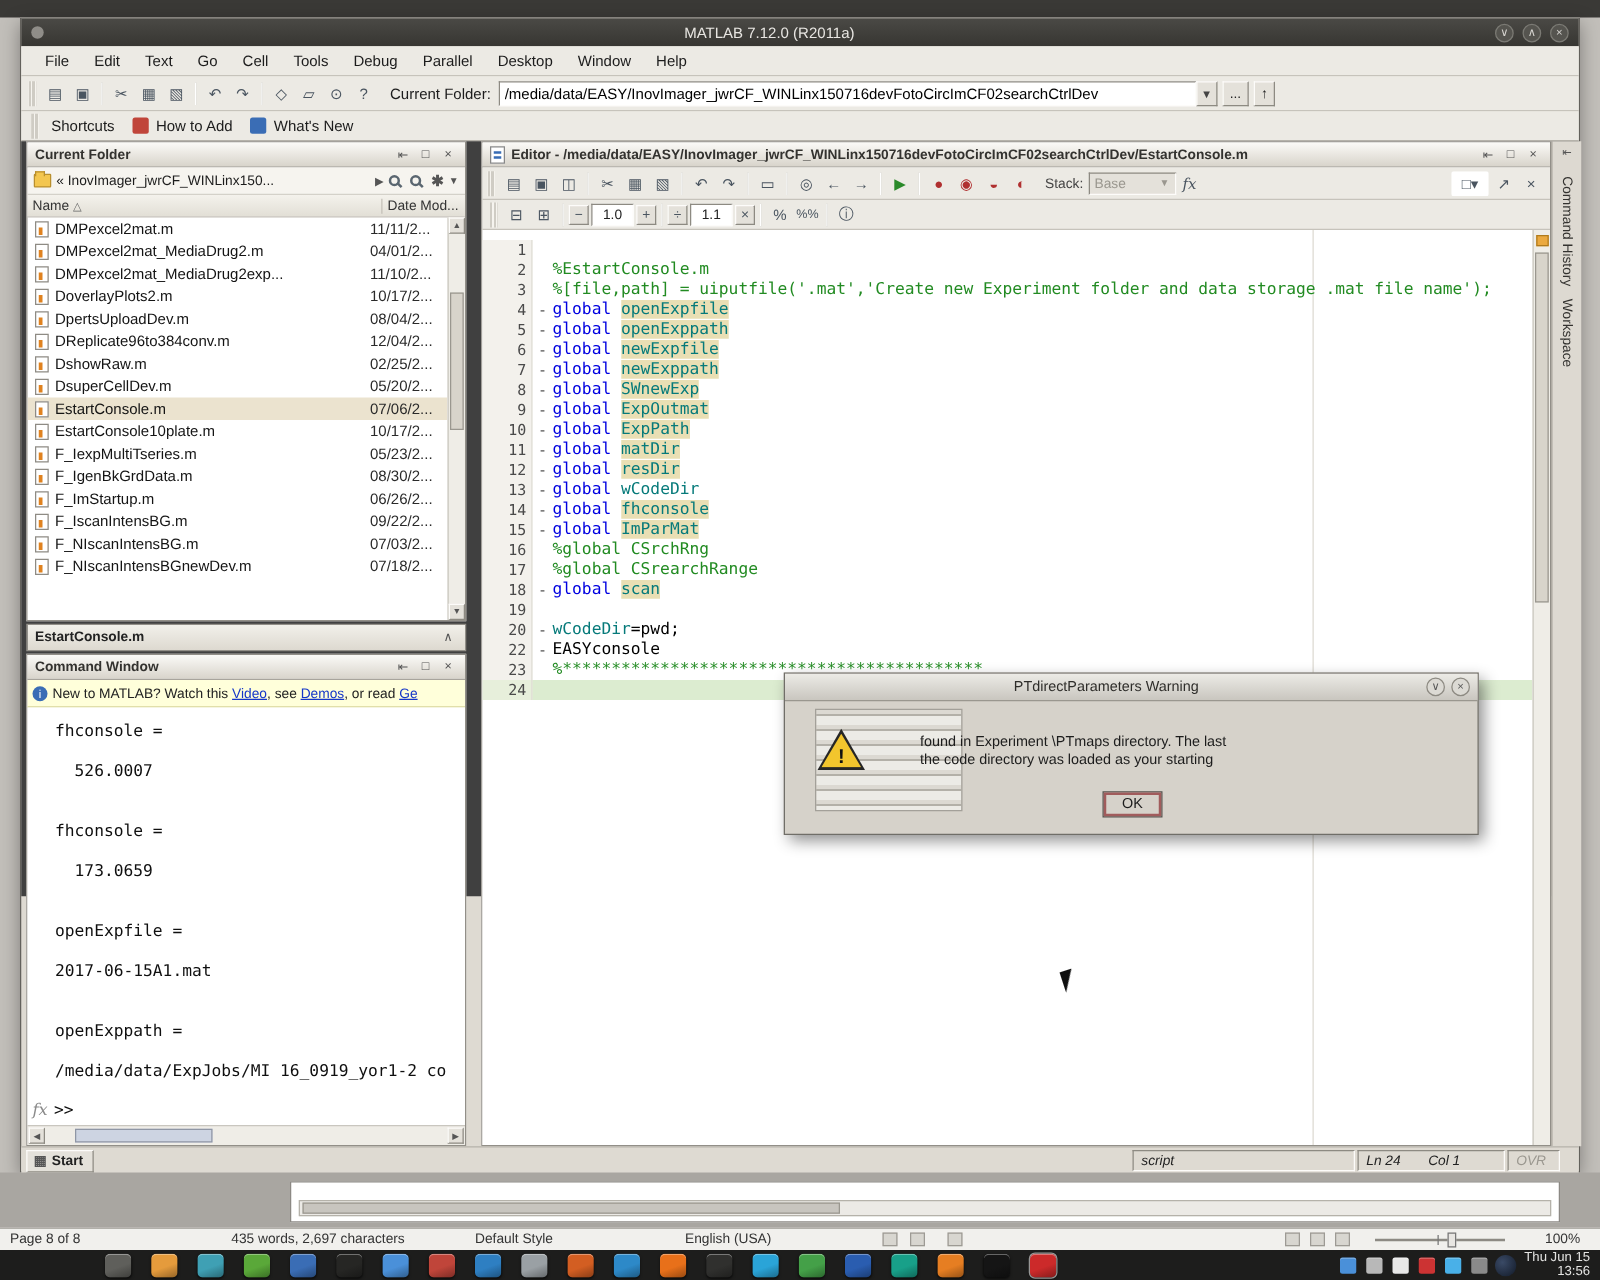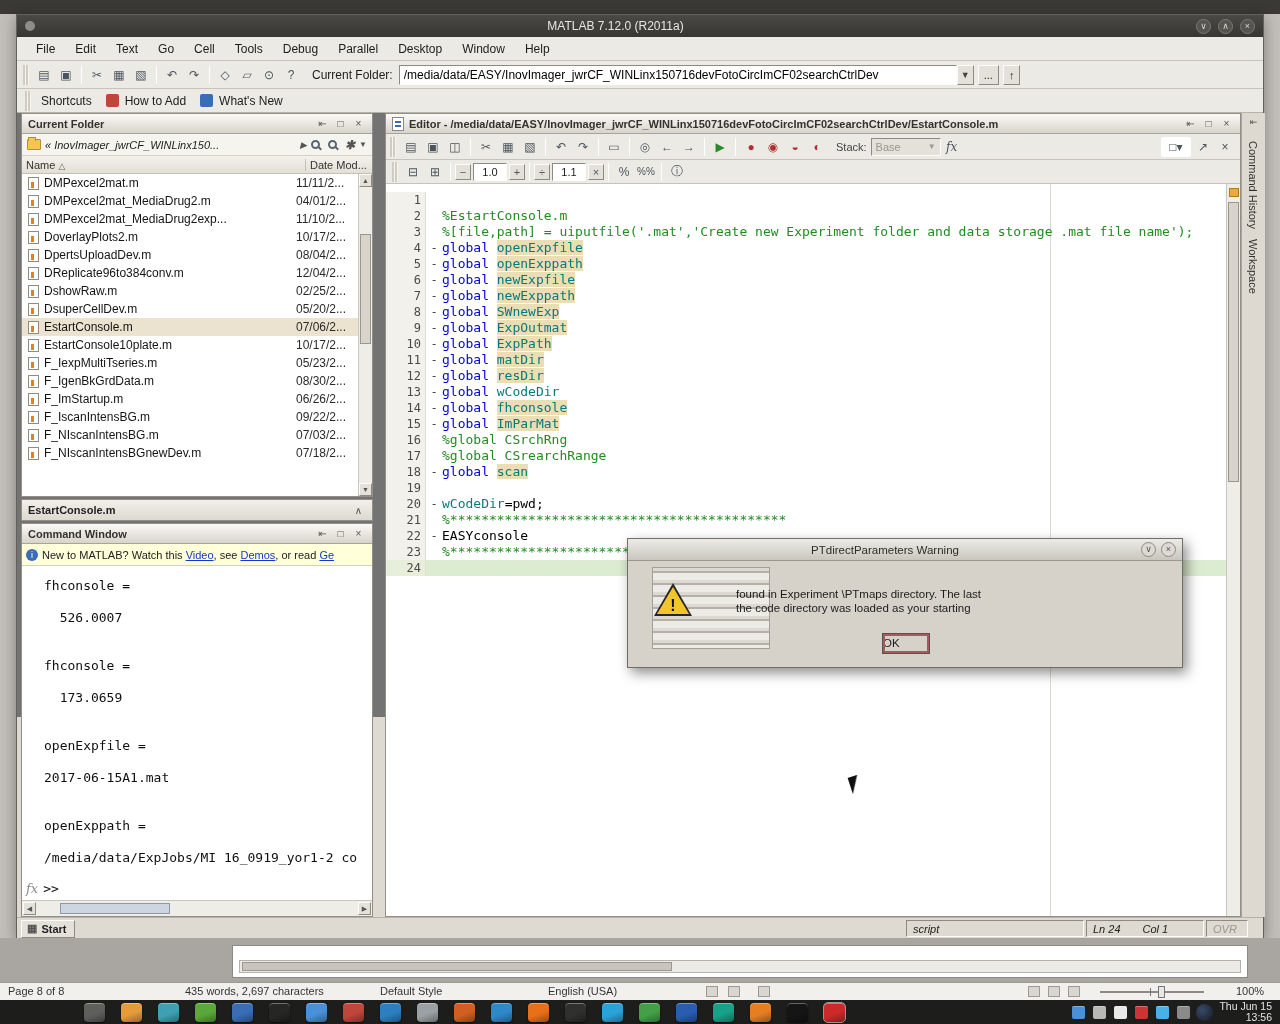--- a/index.html
+++ b/index.html
@@ -45,32 +45,32 @@
   .dd-btn { width:17px; height:20px; font-size:9px; color:#444; display:inline-flex;
     align-items:center; justify-content:center; }
   .sm-btn { height:20px; padding:0 5px; font-size:11px; margin-left:4px; display:inline-flex; align-items:center; }
 
   .shortcutbar { position:absolute; left:0; top:74px; width:100%; height:24px;
     background:#eceae4; border-bottom:1px solid #b5b2aa; display:flex; align-items:center; padding:0 8px; gap:6px; }
   .sc-chip { width:13px; height:13px; border-radius:2px; }
   .sc-label { font-size:12px; color:#1c1c1c; margin-right:8px; }
 
   
-  .main { position:absolute; left:0; top:98px; width:100%; height:604px; background:#737373; }
+  .main { position:absolute; left:0; top:98px; width:100%; height:604px; background:#404040; }
   .panel { position:absolute; background:#fff; border:1px solid #928f88; }
   .phead { height:20px; background:linear-gradient(#fbfaf7,#d8d4cb); border-bottom:1px solid #a8a49c;
     display:flex; align-items:center; padding:0 6px; font-weight:bold; font-size:11px; color:#33322f; }
   .phead .sp { flex:1; }
   .hicon { width:15px; height:14px; margin-left:3px; font-size:10px; color:#555;
     display:inline-flex; align-items:center; justify-content:center; font-weight:normal; }
 
   
   #cf-panel { left:4px; top:0; width:352px; height:384px; }
   .crumbbar { height:22px; background:#f6f4ef; border-bottom:1px solid #d4d1c9;
-    display:flex; align-items:center; padding:0 5px; gap:4px;font-style:italic; }
+    display:flex; align-items:center; padding:0 5px; gap:4px; }
   .folder-glyph { width:14px; height:11px; background:#f3c64f; border:1px solid #b98f2e; border-radius:1px; position:relative; }
   .folder-glyph::before { content:""; position:absolute; left:0; top:-3px; width:6px; height:3px;
     background:#f3c64f; border:1px solid #b98f2e; border-bottom:none; }
   .crumb-text { flex:1; font-size:11px; color:#1c1c1c; white-space:nowrap; overflow:hidden; }
   .mag { width:9px; height:9px; border:2px solid #5a6670; border-radius:50%; position:relative; margin-right:4px; }
   .mag::after { content:""; position:absolute; width:5px; height:2px; background:#5a6670;
     transform:rotate(45deg); right:-4px; bottom:-2px; }
   .colhead { height:18px; background:linear-gradient(#f4f2ec,#e2dfd6); border-bottom:1px solid #c3c0b8;
     display:flex; align-items:center; font-size:11px; color:#333; padding:0 4px; }
   .colhead .cname { flex:1; border-right:1px solid #c3c0b8; }
@@ -210,21 +210,21 @@
     border:1px solid #a3a099;
     background:repeating-linear-gradient(#dcd9d2 0 3px, #b3b0a8 3px 5px, #ecebe6 5px 12px); }
   .warn-tri { position:absolute; left:26px; top:44px; width:0; height:0;
     border-left:19px solid transparent; border-right:19px solid transparent; border-bottom:33px solid #262626; }
   .warn-tri::after { content:"!"; position:absolute; left:-16px; top:4px; width:32px; height:27px;
     background:#f2c52d; clip-path:polygon(50% 0,100% 100%,0 100%);
     color:#111; font-weight:bold; font-size:16px; text-align:center; line-height:38px; }
   .dlg-msg { position:absolute; left:108px; top:48px; font-size:11.5px; color:#1c1c1c; line-height:14px; }
   #dlg-ok { position:absolute; left:254px; top:94px; width:48px; height:21px;
     background:#d6d2ca; border:1px solid #55534e; outline:2px solid #a15c5c; outline-offset:-3px;
-    font-size:11.5px; color:#1c1c1c; text-align:left; line-height:19px; }
+    font-size:11.5px; color:#1c1c1c; text-align:center; line-height:19px; }
 
   
   #cursor { position:absolute; left:850px; top:776px; width:0; height:0;
     border-top:17px solid #101010; border-right:10px solid transparent; transform:rotate(-18deg);
     filter:drop-shadow(1px 1px 0 #fff); }
 </style>
 </head>
 <body>
 
 <div id="root">
@@ -556,25 +556,20 @@
               </div>
               <div class="crow">
                 <span class="gut">19</span>
                 <span class="dashc"></span>
                 <span class="codetxt"></span>
               </div>
               <div class="crow">
                 <span class="gut">20</span>
                 <span class="dashc">-</span>
                 <span class="codetxt"><span class="tok-t">wCodeDir</span><span class="tok-p">=pwd;</span></span>
-              </div>
-              <div class="crow">
-                <span class="gut">21</span>
-                <span class="dashc"></span>
-                <span class="codetxt"><span class="tok-c">%*******************************************</span></span>
               </div>
               <div class="crow">
                 <span class="gut">22</span>
                 <span class="dashc">-</span>
                 <span class="codetxt"><span class="tok-p">EASYconsole</span></span>
               </div>
               <div class="crow">
                 <span class="gut">23</span>
                 <span class="dashc"></span>
                 <span class="codetxt"><span class="tok-c">%*******************************************</span></span>

